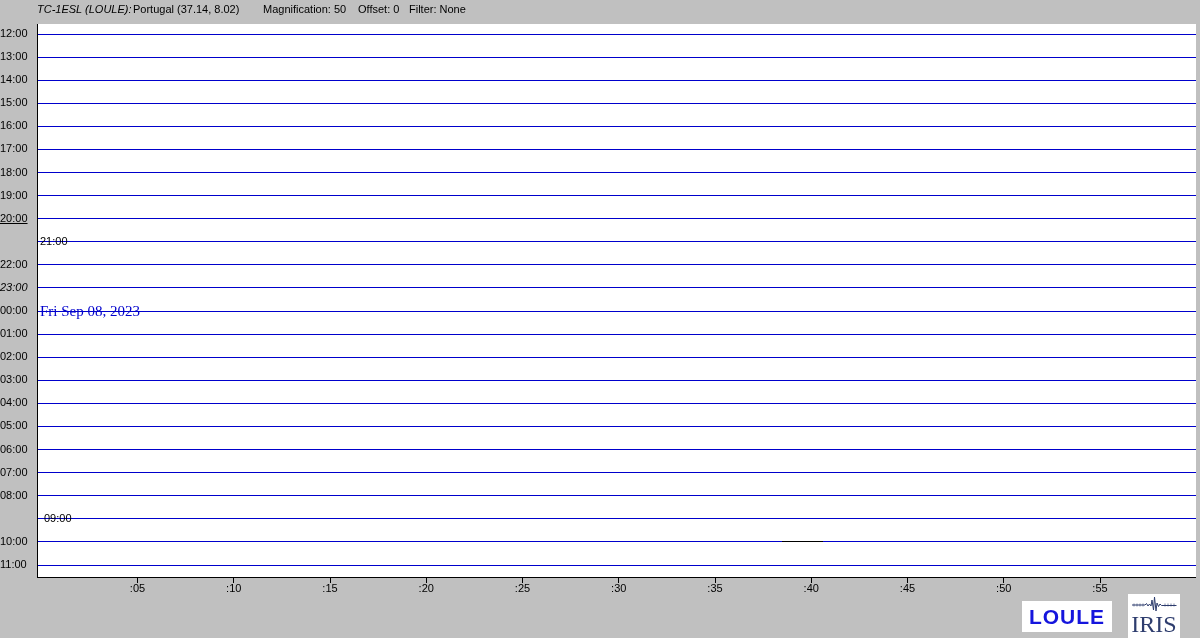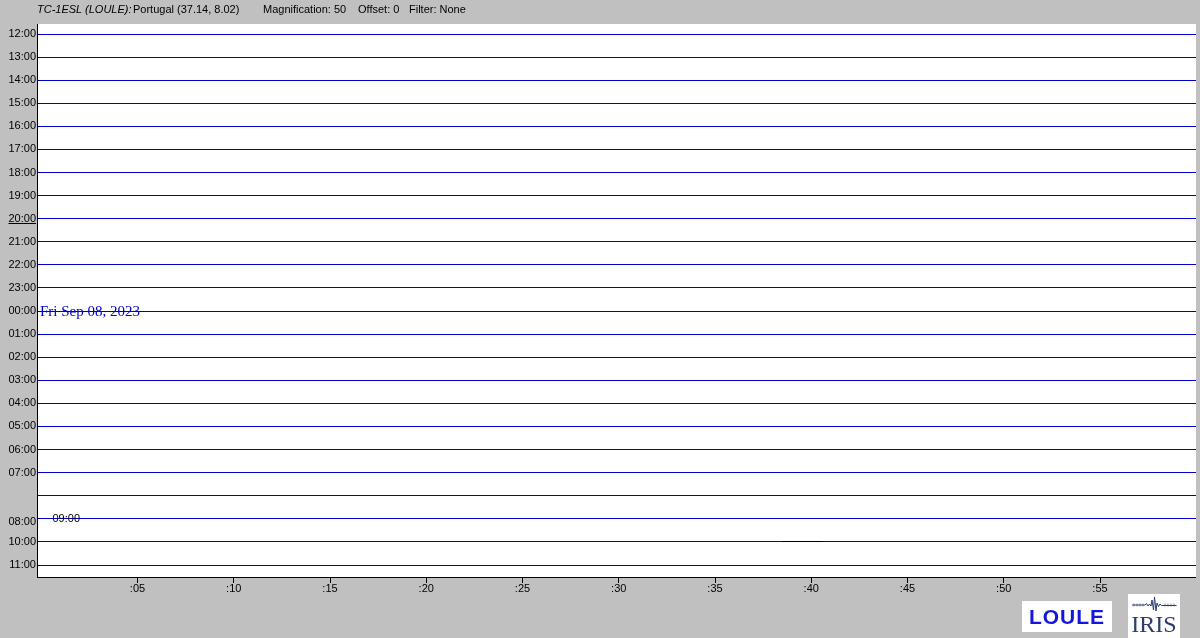--- a/index.html
+++ b/index.html
@@ -42,21 +42,20 @@
     height: 1px;
   }
   .gap-seg {
     position: absolute;
     height: 1px;
     background: #000;
   }
   .time-label {
     position: absolute;
     width: 36px;
-    text-align: right;
     font-size: 11px;
     color: #000;
     line-height: 13px;
     height: 13px;
     white-space: nowrap;
   }
   .x-tick {
     position: absolute;
     top: 578px;
     width: 1px;
@@ -148,32 +147,32 @@
   <div id="y-labels">
       <div class="time-label" style="top: 27px;">12:00</div>
       <div class="time-label" style="top: 50.087px;">13:00</div>
       <div class="time-label" style="top: 73.174px;">14:00</div>
       <div class="time-label" style="top: 96.261px;">15:00</div>
       <div class="time-label" style="top: 119.348px;">16:00</div>
       <div class="time-label" style="top: 142.435px;">17:00</div>
       <div class="time-label" style="top: 165.522px;">18:00</div>
       <div class="time-label" style="top: 188.609px;">19:00</div>
       <div class="time-label" style="top: 211.696px; text-decoration: underline;">20:00</div>
-      <div class="time-label" style="top: 234.783px;">21:00</div>
+      <div class="time-label" style="top: 234.783px; padding-left: 40px;">21:00</div>
       <div class="time-label" style="top: 257.87px;">22:00</div>
-      <div class="time-label" style="top: 280.957px;">23:00</div>
+      <div class="time-label" style="top: 280.957px; font-style: italic;">23:00</div>
       <div class="time-label" style="top: 304.044px;">00:00</div>
       <div class="time-label" style="top: 327.131px;">01:00</div>
       <div class="time-label" style="top: 350.218px;">02:00</div>
       <div class="time-label" style="top: 373.305px;">03:00</div>
       <div class="time-label" style="top: 396.392px;">04:00</div>
       <div class="time-label" style="top: 419.479px;">05:00</div>
       <div class="time-label" style="top: 442.566px;">06:00</div>
       <div class="time-label" style="top: 465.653px;">07:00</div>
-      <div class="time-label" style="top: 488.74px; margin-top: 26px;">08:00</div>
+      <div class="time-label" style="top: 488.74px;">08:00</div>
       <div class="time-label" style="top: 511.827px; padding-left: 44px;">09:00</div>
       <div class="time-label" style="top: 534.914px;">10:00</div>
       <div class="time-label" style="top: 558.001px;">11:00</div>
     </div>
 
   <div id="x-axis">
       <div class="x-tick" style="left: 137px;"></div>
       <div class="x-tick-label" style="left: 117.5px;">:05</div>
       <div class="x-tick" style="left: 233.25px;"></div>
       <div class="x-tick-label" style="left: 213.75px;">:10</div>

